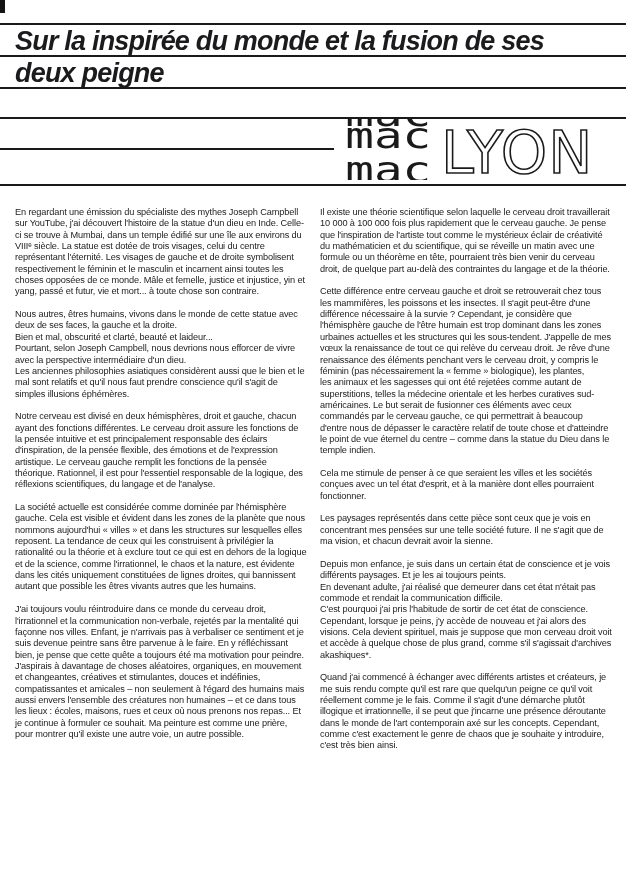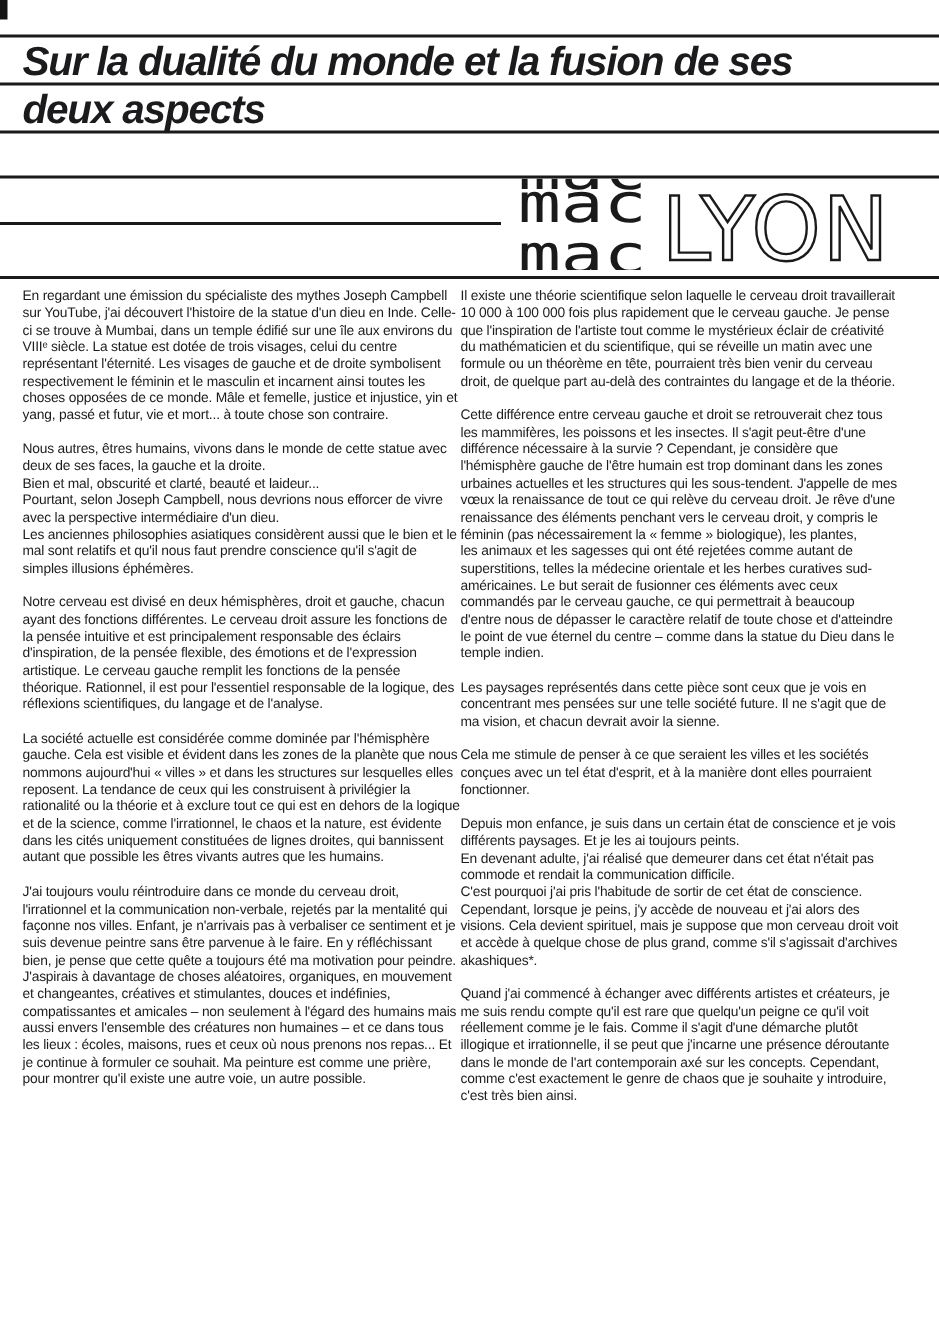--- a/index.html
+++ b/index.html
@@ -59,23 +59,24 @@
     position: absolute;
     left: 344px;
     top: 119px;
     width: 272px;
     height: 61px;
     overflow: hidden;
   }
   .columns {
     position: absolute;
     left: 15px;
-    top: 192px;
+    top: 207px;
     width: 597px;
     display: flex;
+    gap: 13px;
   }
   .col {
     width: 292px;
     font-size: 9.2px;
     line-height: 11.35px;
     letter-spacing: -0.12px;
     color: #1c1c1e;
   }
   .col p {
     margin: 0 0 11.4px 0;
@@ -89,23 +90,23 @@
   }
 </style>
 </head>
 <body>
 
 <div class="page">
 
   <div class="corner-mark"></div>
 
   <div class="rule rule-a"></div>
-  <div class="title-line title-1">Sur la dualité du monde et la fusion de ses</div>
+  <div class="title-line title-1">Sur la inspirée du monde et la fusion de ses</div>
   <div class="rule rule-b"></div>
-  <div class="title-line title-2">deux aspects</div>
+  <div class="title-line title-2">deux peigne</div>
   <div class="rule rule-c"></div>
 
   <div class="rule rule-d"></div>
   <div class="rule rule-e"></div>
 
   <div class="logo">
     <svg width="272" height="61" viewBox="0 0 272 61">
       <g fill="#1a1a1a" font-family="'DejaVu Sans Mono', monospace" font-size="36" transform="scale(1.32 1)">
         <text x="1" y="7">mac</text>
         <text x="1" y="29">mac</text>
@@ -125,22 +126,22 @@
 Pourtant, selon Joseph Campbell, nous devrions nous efforcer de vivre avec la perspective intermédiaire d'un dieu.
 Les anciennes philosophies asiatiques considèrent aussi que le bien et le mal sont relatifs et qu'il nous faut prendre conscience qu'il s'agit de simples illusions éphémères.</p>
       <p>Notre cerveau est divisé en deux hémisphères, droit et gauche, chacun ayant des fonctions différentes. Le cerveau droit assure les fonctions de la pensée intuitive et est principalement responsable des éclairs d'inspiration, de la pensée flexible, des émotions et de l'expression artistique. Le cerveau gauche remplit les fonctions de la pensée théorique. Rationnel, il est pour l'essentiel responsable de la logique, des réflexions scientifiques, du langage et de l'analyse.</p>
       <p>La société actuelle est considérée comme dominée par l'hémisphère gauche. Cela est visible et évident dans les zones de la planète que nous nommons aujourd'hui « villes » et dans les structures sur lesquelles elles reposent. La tendance de ceux qui les construisent à privilégier la rationalité ou la théorie et à exclure tout ce qui est en dehors de la logique et de la science, comme l'irrationnel, le chaos et la nature, est évidente dans les cités uniquement constituées de lignes droites, qui bannissent autant que possible les êtres vivants autres que les humains.</p>
       <p>J'ai toujours voulu réintroduire dans ce monde du cerveau droit, l'irrationnel et la communication non-verbale, rejetés par la mentalité qui façonne nos villes. Enfant, je n'arrivais pas à verbaliser ce sentiment et je suis devenue peintre sans être parvenue à le faire. En y réfléchissant bien, je pense que cette quête a toujours été ma motivation pour peindre. J'aspirais à davantage de choses aléatoires, organiques, en mouvement et changeantes, créatives et stimulantes, douces et indéfinies, compatissantes et amicales – non seulement à l'égard des humains mais aussi envers l'ensemble des créatures non humaines – et ce dans tous les lieux : écoles, maisons, rues et ceux où nous prenons nos repas... Et je continue à formuler ce souhait. Ma peinture est comme une prière, pour montrer qu'il existe une autre voie, un autre possible.</p>
     </div>
     <div class="col">
       <p>Il existe une théorie scientifique selon laquelle le cerveau droit travaillerait 10 000 à 100 000 fois plus rapidement que le cerveau gauche. Je pense que l'inspiration de l'artiste tout comme le mystérieux éclair de créativité du mathématicien et du scientifique, qui se réveille un matin avec une formule ou un théorème en tête, pourraient très bien venir du cerveau droit, de quelque part au-delà des contraintes du langage et de la théorie.</p>
       <p>Cette différence entre cerveau gauche et droit se retrouverait chez tous les mammifères, les poissons et les insectes. Il s'agit peut-être d'une différence nécessaire à la survie ? Cependant, je considère que l'hémisphère gauche de l'être humain est trop dominant dans les zones urbaines actuelles et les structures qui les sous-tendent. J'appelle de mes vœux la renaissance de tout ce qui relève du cerveau droit. Je rêve d'une renaissance des éléments penchant vers le cerveau droit, y compris le féminin (pas nécessairement la « femme » biologique), les plantes,
 les animaux et les sagesses qui ont été rejetées comme autant de superstitions, telles la médecine orientale et les herbes curatives sud-américaines. Le but serait de fusionner ces éléments avec ceux commandés par le cerveau gauche, ce qui permettrait à beaucoup d'entre nous de dépasser le caractère relatif de toute chose et d'atteindre le point de vue éternel du centre – comme dans la statue du Dieu dans le temple indien.</p>
+      <p>Cela me stimule de penser à ce que seraient les villes et les sociétés conçues avec un tel état d'esprit, et à la manière dont elles pourraient fonctionner.</p>
       <p>Les paysages représentés dans cette pièce sont ceux que je vois en concentrant mes pensées sur une telle société future. Il ne s'agit que de ma vision, et chacun devrait avoir la sienne.</p>
-      <p>Cela me stimule de penser à ce que seraient les villes et les sociétés conçues avec un tel état d'esprit, et à la manière dont elles pourraient fonctionner.</p>
       <p>Depuis mon enfance, je suis dans un certain état de conscience et je vois différents paysages. Et je les ai toujours peints.
 En devenant adulte, j'ai réalisé que demeurer dans cet état n'était pas commode et rendait la communication difficile.
 C'est pourquoi j'ai pris l'habitude de sortir de cet état de conscience. Cependant, lorsque je peins, j'y accède de nouveau et j'ai alors des visions. Cela devient spirituel, mais je suppose que mon cerveau droit voit et accède à quelque chose de plus grand, comme s'il s'agissait d'archives akashiques*.</p>
       <p>Quand j'ai commencé à échanger avec différents artistes et créateurs, je me suis rendu compte qu'il est rare que quelqu'un peigne ce qu'il voit réellement comme je le fais. Comme il s'agit d'une démarche plutôt illogique et irrationnelle, il se peut que j'incarne une présence déroutante dans le monde de l'art contemporain axé sur les concepts. Cependant, comme c'est exactement le genre de chaos que je souhaite y introduire, c'est très bien ainsi.</p>
     </div>
   </div>
 
 </div>
 
 </body></html>

